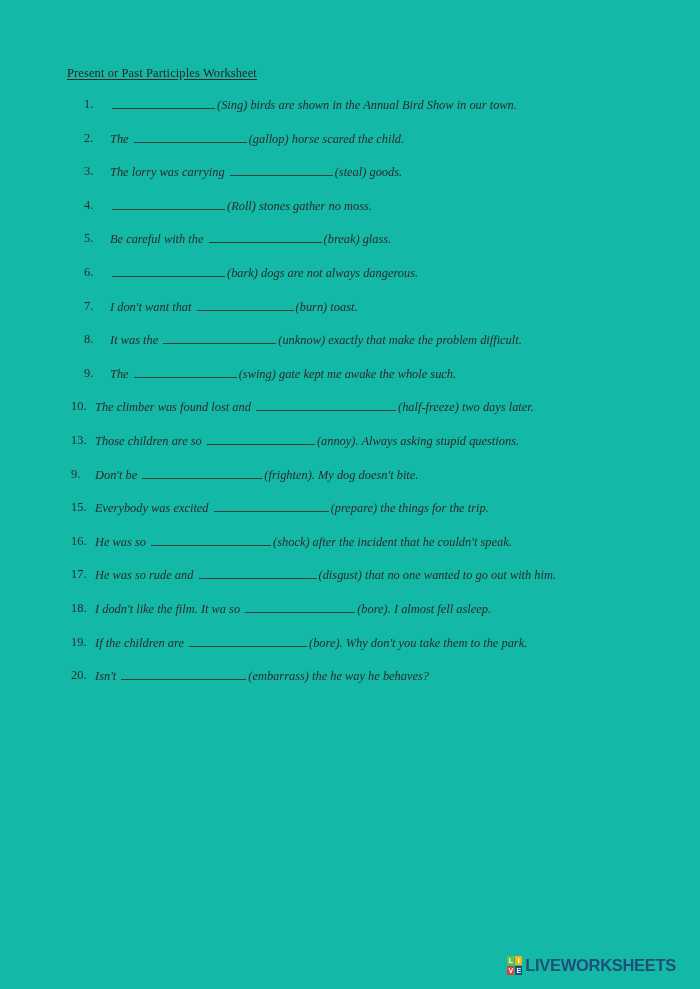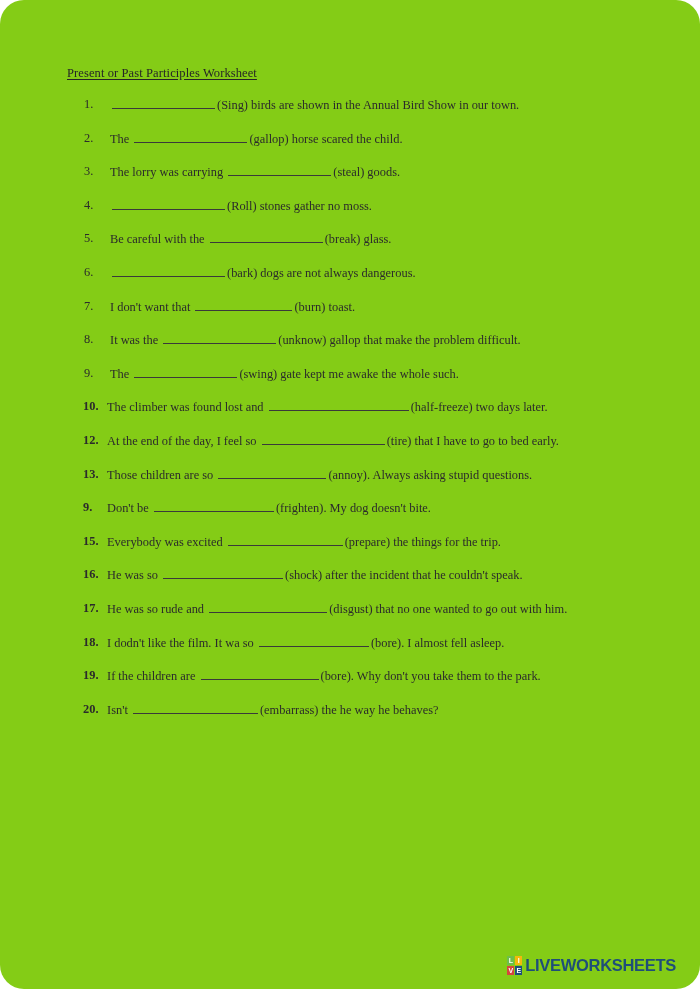--- a/index.html
+++ b/index.html
@@ -15,22 +15,21 @@
     font-family: "Liberation Serif", "DejaVu Serif", serif;
     color: #2b2b2b;
     overflow: hidden;
   }
 
   .page {
     position: absolute;
     left: 0; top: 0;
     width: 700px;
     height: 989px;
-    background: #84cc16;
-    border-radius: 24px;
+    background: #14b8a6;
   }
 
   .worksheet-title {
     position: absolute;
     left: 67px;
     top: 65px;
     font-size: 12.5px;
     line-height: 16px;
     letter-spacing: 0.1px;
     text-decoration: underline;
@@ -55,37 +54,37 @@
     color: #2b2b2b;
   }
 
   
   .item.narrow .num {
     width: 26px;
     margin-left: 17px;
   }
   .item.wide .num {
     width: 24px;
-    margin-left: 16px;
-    font-weight: bold;
+    margin-left: 4px;
   }
 
   .num {
     flex: 0 0 auto;
     text-align: left;
     white-space: nowrap;
   }
 
   .body {
     flex: 1 1 auto;
     
   }
 
   .seg {
     white-space: pre-wrap;
+    font-style: italic;
   }
 
   .blank {
     display: inline-block;
     border-bottom: 1px solid #3a3a3a;
     vertical-align: baseline;
     height: 12px;
     margin: 0 2px;
   }
 
@@ -161,33 +160,29 @@
       <div class="item narrow">
         <span class="num">6.</span>
         <span class="body"><span class="seg"></span><span class="blank" style="width: 113px;"></span><span class="seg">(bark) dogs are not always dangerous.</span></span>
       </div>
       <div class="item narrow">
         <span class="num">7.</span>
         <span class="body"><span class="seg">I don't want that </span><span class="blank" style="width: 97px;"></span><span class="seg">(burn) toast.</span></span>
       </div>
       <div class="item narrow">
         <span class="num">8.</span>
-        <span class="body"><span class="seg">It was the </span><span class="blank" style="width: 113px;"></span><span class="seg">(unknow) gallop that make the problem difficult.</span></span>
+        <span class="body"><span class="seg">It was the </span><span class="blank" style="width: 113px;"></span><span class="seg">(unknow) exactly that make the problem difficult.</span></span>
       </div>
       <div class="item narrow">
         <span class="num">9.</span>
         <span class="body"><span class="seg">The </span><span class="blank" style="width: 103px;"></span><span class="seg">(swing) gate kept me awake the whole such.</span></span>
       </div>
       <div class="item wide">
         <span class="num">10.</span>
         <span class="body"><span class="seg">The climber was found lost and </span><span class="blank" style="width: 140px;"></span><span class="seg">(half-freeze) two days later.</span></span>
-      </div>
-      <div class="item wide">
-        <span class="num">12.</span>
-        <span class="body"><span class="seg">At the end of the day, I feel so </span><span class="blank" style="width: 123px;"></span><span class="seg">(tire) that I have to go to bed early.</span></span>
       </div>
       <div class="item wide">
         <span class="num">13.</span>
         <span class="body"><span class="seg">Those children are so </span><span class="blank" style="width: 108px;"></span><span class="seg">(annoy). Always asking stupid questions.</span></span>
       </div>
       <div class="item wide">
         <span class="num">9.</span>
         <span class="body"><span class="seg">Don't be </span><span class="blank" style="width: 120px;"></span><span class="seg">(frighten). My dog doesn't bite.</span></span>
       </div>
       <div class="item wide">

